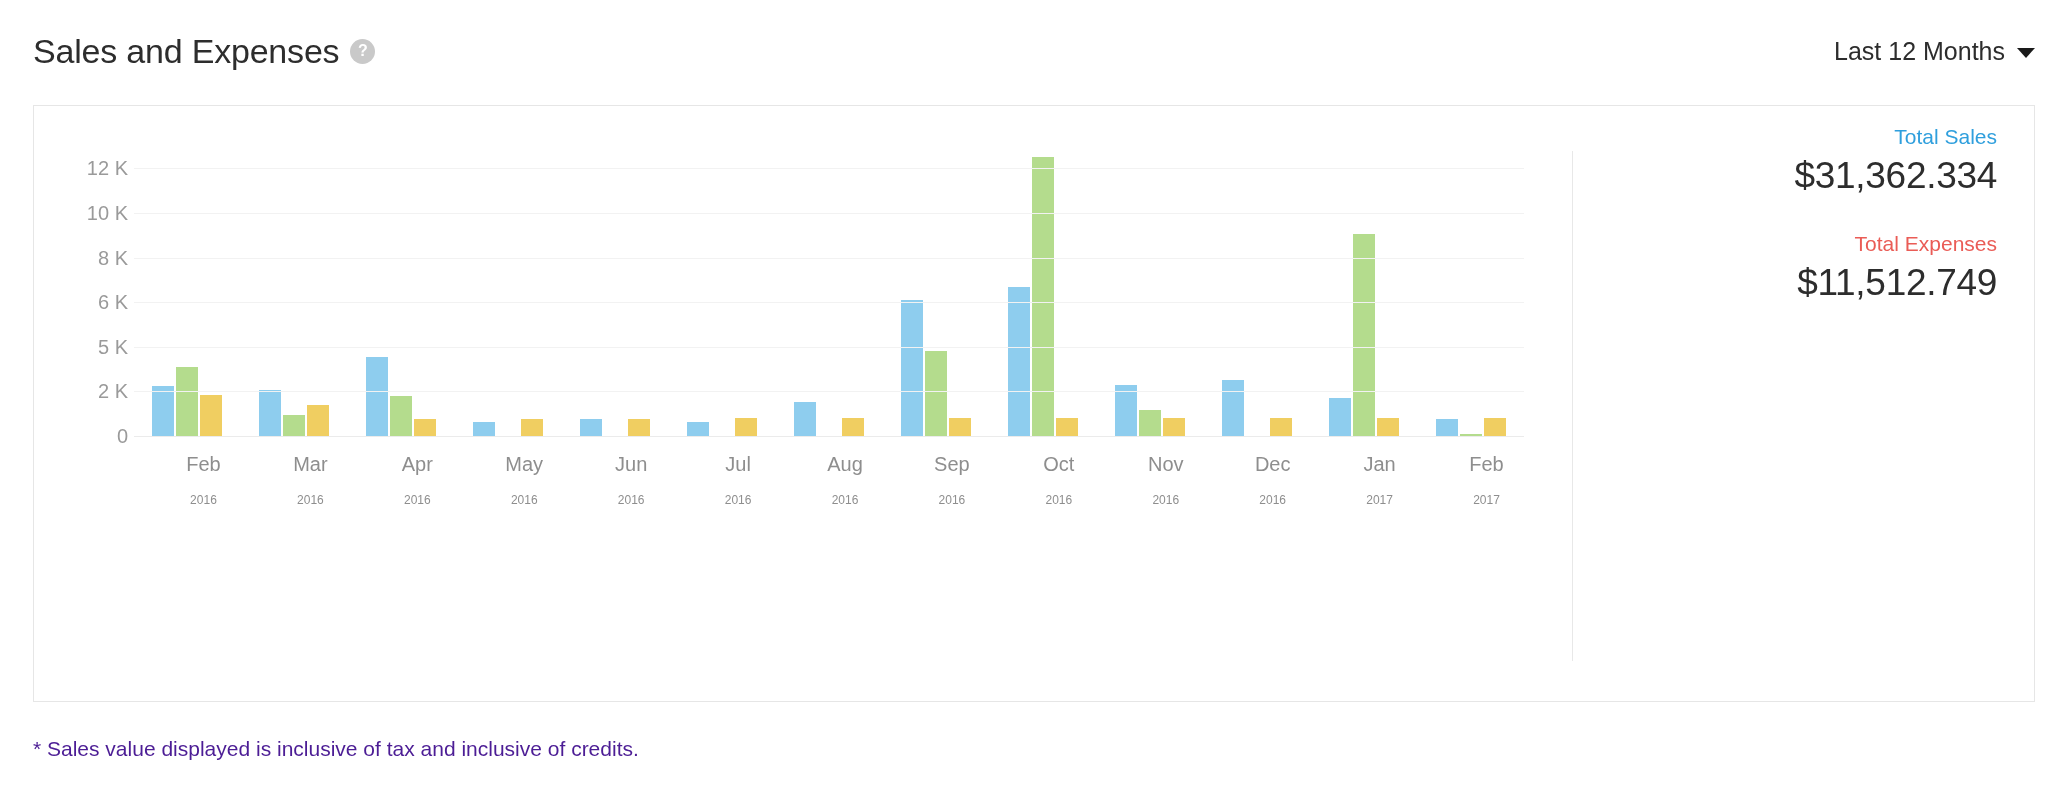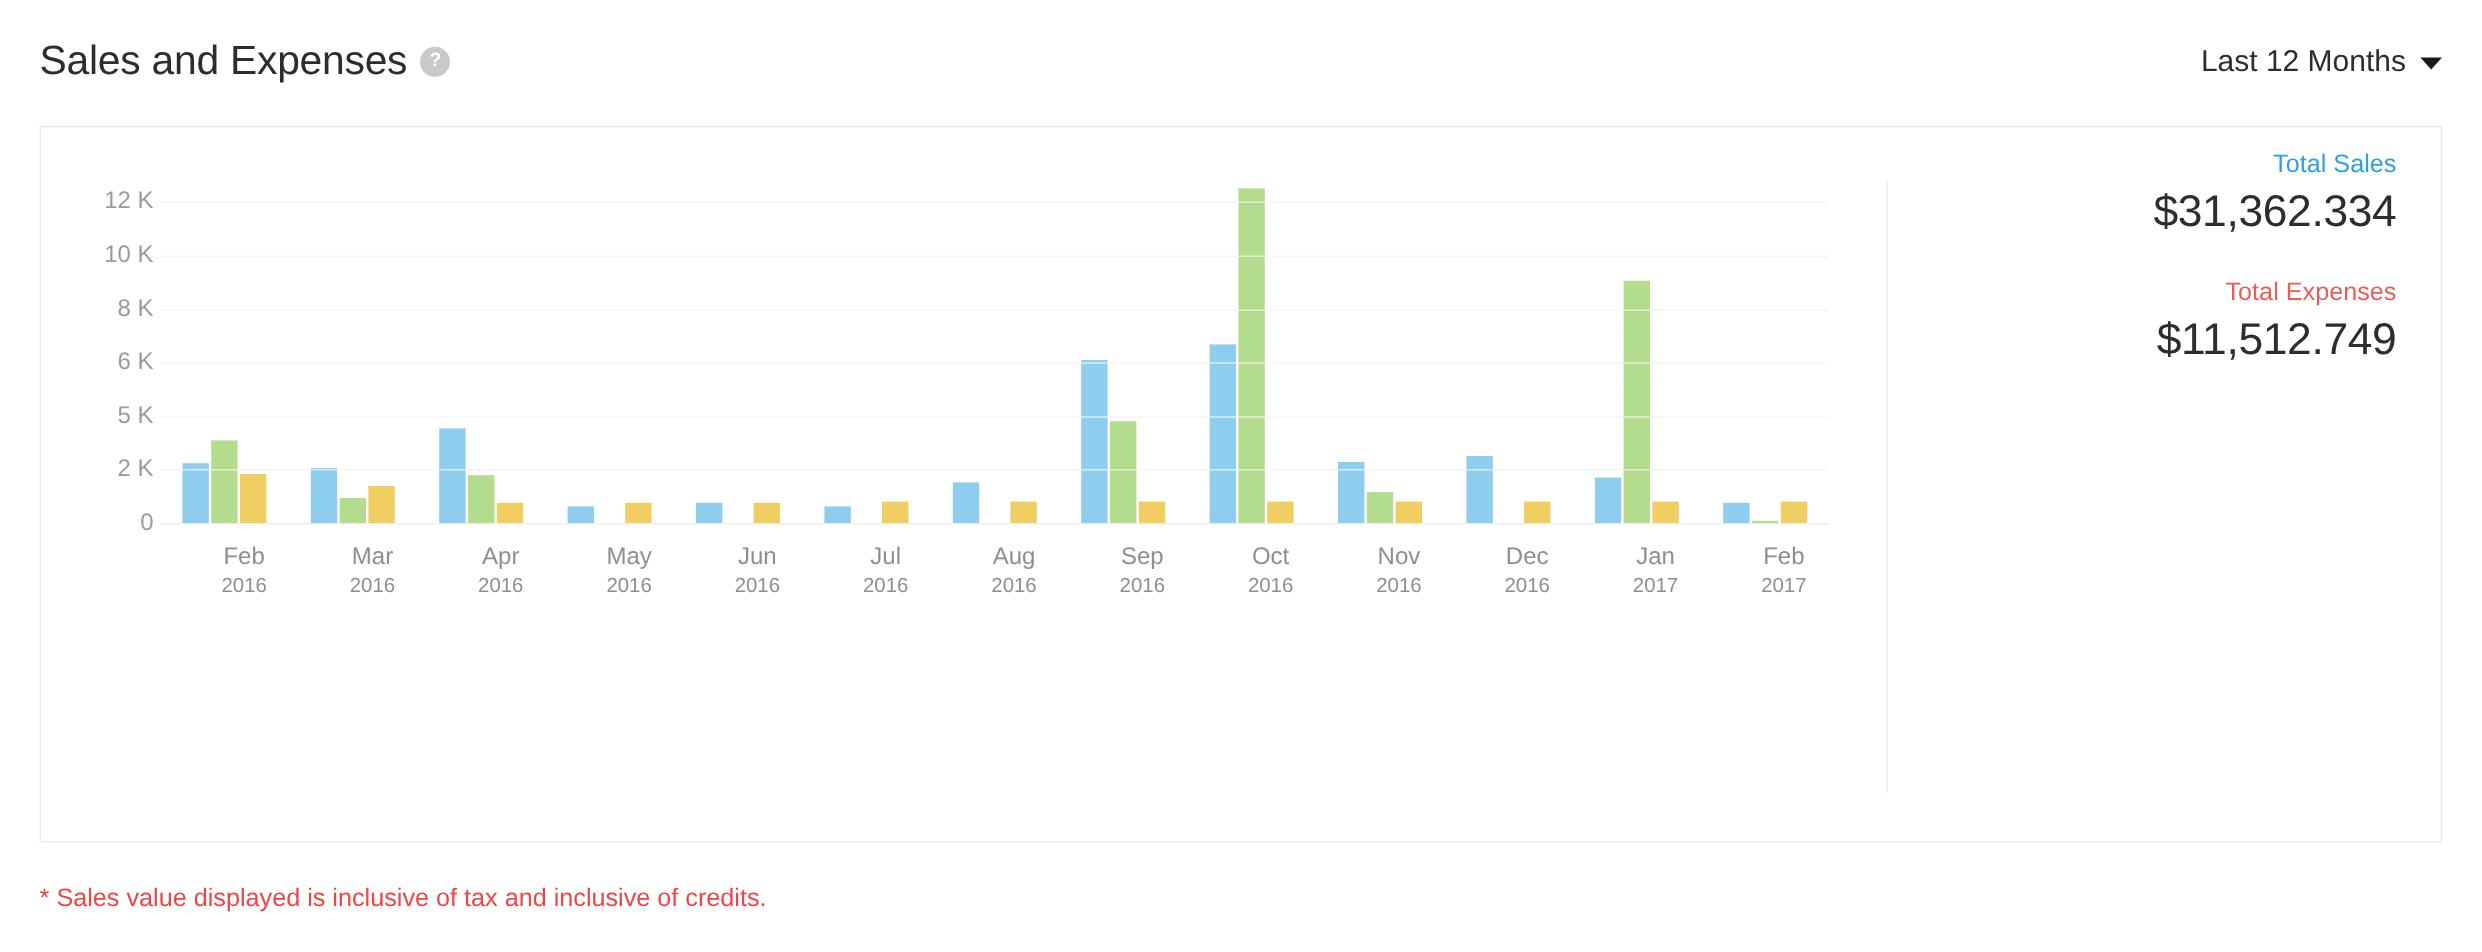--- a/index.html
+++ b/index.html
@@ -156,21 +156,21 @@
     width: 1390px;
     display: flex;
   }
   .x-tick {
     flex: 1 1 0;
     text-align: center;
     font-size: 20px;
     color: #8e8e8e;
     line-height: 1.3;
   }
-  .x-tick .yr { display: block; font-size: 17px; }
+  .x-tick .yr { display: block; font-size: 12px; margin-top: 16px; }
 
   
   .v-divider {
     position: absolute;
     left: 1538px;
     top: 45px;
     width: 1px;
     height: 510px;
     background: #e8e8e8;
   }
@@ -200,21 +200,21 @@
     white-space: nowrap;
     text-align: right;
   }
 
   
   .footnote {
     position: absolute;
     left: 33px;
     top: 737px;
     font-size: 21px;
-    color: #ef4444;
+    color: #4c1d95;
   }
 </style>
 </head>
 <body>
 
 <div id="root">
 
   <div class="widget-header">
     <div class="title-group">
       <div class="widget-title">Sales and Expenses</div>

